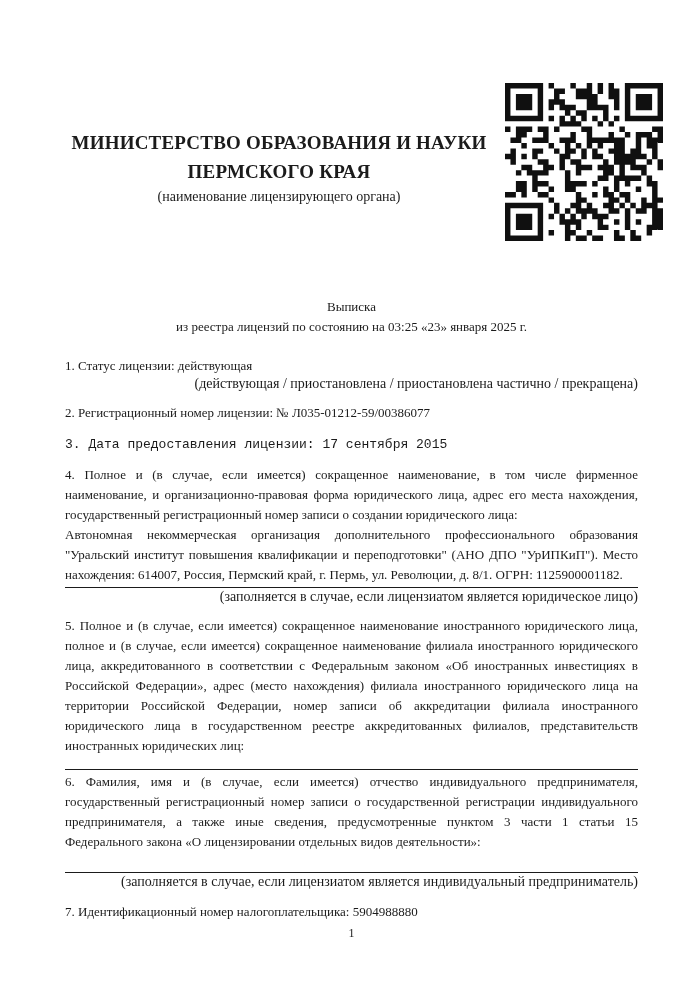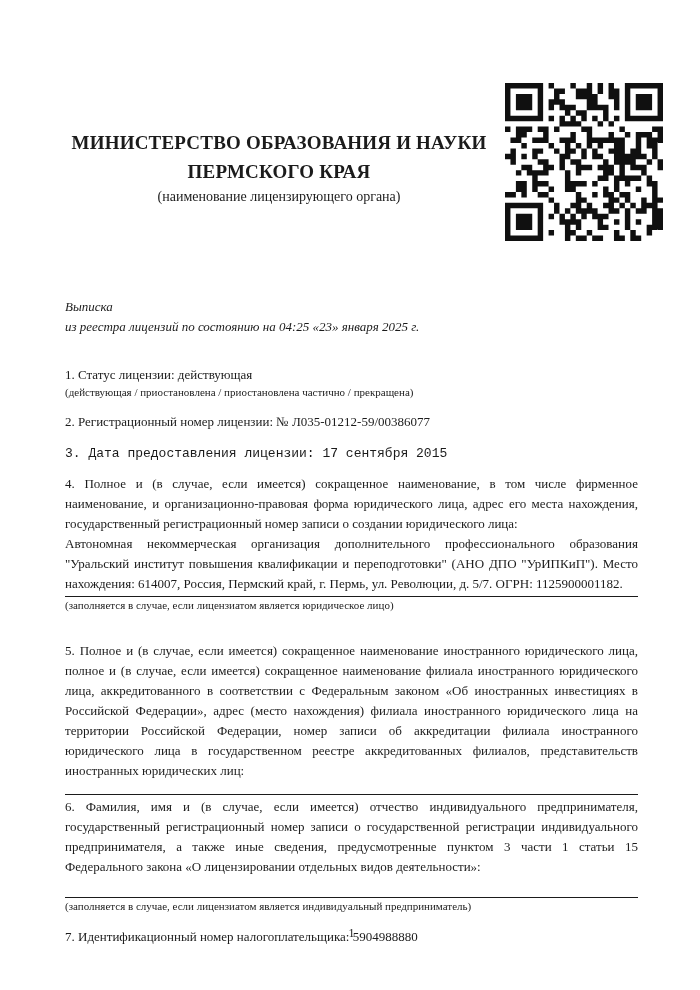--- a/index.html
+++ b/index.html
@@ -7,28 +7,28 @@
     position:relative; width:700px; height:968px; background:#ffffff;
     font-family:"Liberation Serif", serif; color:#1b1b1b; overflow:hidden;padding-left:20px;
   }
   .ministry {
     position:absolute; top:128px; left:65px; width:428px; text-align:center;
   }
   .ministry-name { font-weight:bold; font-size:19px; line-height:29px; letter-spacing:0.2px; }
   .ministry-caption { font-size:14px; margin-top:3px; }
   .qr { position:absolute; top:82px; left:505px; width:158px; height:160px; }
   .content { position:absolute; top:297px; left:65px; width:573px; font-size:13px; line-height:20px; }
-  .doc-title { text-align:left; margin-bottom:28px;font-style:italic; }
+  .doc-title { text-align:center; margin-bottom:19px; }
   .line { margin:0; }
   .para { margin:0; text-align:justify; }
-  .caption { font-size:11px; line-height:15px; text-align:left; }
+  .caption { font-size:14px; line-height:15px; text-align:right; }
   .mt-s2 { margin-top:12px; }
   .mt-s3 { margin-top:12px;font-family:Liberation Mono, monospace; }
   .mt-s4 { margin-top:10px; }
-  .mt-s5 { margin-top:28px; }
+  .mt-s5 { margin-top:12px; }
   .mt-s6 { margin-top:2px; }
   .mt-s7 { margin-top:13px; }
   .rule { border:0; border-top:1.6px solid #1b1b1b; margin:2px 0 1px 0; height:0; }
   .rule-gap1 { margin-top:13px; }
   .rule-gap2 { margin-top:20px; }
   .status-caption { margin-bottom:0; }
   .page-number { position:absolute; top:926px; left:65px; width:573px; text-align:center; font-size:12px; }
 </style>
 </head>
 <body>
@@ -42,32 +42,32 @@
   </div>
 
   <svg class="qr" id="qr-svg" viewBox="0 0 29 29" aria-hidden="true">
       <path d="M8 0h1v1h-1zM12 0h1v1h-1zM15 0h1v1h-1zM17 0h1v1h-1zM19 0h1v1h-1zM9 1h1v1h-1zM10 1h1v1h-1zM13 1h1v1h-1zM14 1h1v1h-1zM15 1h1v1h-1zM17 1h1v1h-1zM19 1h1v1h-1zM20 1h1v1h-1zM9 2h1v1h-1zM13 2h1v1h-1zM14 2h1v1h-1zM15 2h1v1h-1zM16 2h1v1h-1zM19 2h1v1h-1zM20 2h1v1h-1zM8 3h1v1h-1zM9 3h1v1h-1zM10 3h1v1h-1zM15 3h1v1h-1zM16 3h1v1h-1zM20 3h1v1h-1zM8 4h1v1h-1zM10 4h1v1h-1zM11 4h1v1h-1zM12 4h1v1h-1zM15 4h1v1h-1zM16 4h1v1h-1zM17 4h1v1h-1zM18 4h1v1h-1zM20 4h1v1h-1zM11 5h1v1h-1zM13 5h1v1h-1zM14 5h1v1h-1zM18 5h1v1h-1zM8 6h1v1h-1zM10 6h1v1h-1zM12 6h1v1h-1zM14 6h1v1h-1zM16 6h1v1h-1zM18 6h1v1h-1zM20 6h1v1h-1zM10 7h1v1h-1zM11 7h1v1h-1zM12 7h1v1h-1zM13 7h1v1h-1zM17 7h1v1h-1zM19 7h1v1h-1zM0 8h1v1h-1zM2 8h1v1h-1zM3 8h1v1h-1zM4 8h1v1h-1zM6 8h1v1h-1zM7 8h1v1h-1zM9 8h1v1h-1zM14 8h1v1h-1zM15 8h1v1h-1zM21 8h1v1h-1zM27 8h1v1h-1zM28 8h1v1h-1zM2 9h1v1h-1zM3 9h1v1h-1zM7 9h1v1h-1zM12 9h1v1h-1zM15 9h1v1h-1zM19 9h1v1h-1zM22 9h1v1h-1zM24 9h1v1h-1zM25 9h1v1h-1zM26 9h1v1h-1zM28 9h1v1h-1zM1 10h1v1h-1zM2 10h1v1h-1zM5 10h1v1h-1zM6 10h1v1h-1zM7 10h1v1h-1zM10 10h1v1h-1zM11 10h1v1h-1zM12 10h1v1h-1zM15 10h1v1h-1zM16 10h1v1h-1zM17 10h1v1h-1zM18 10h1v1h-1zM19 10h1v1h-1zM20 10h1v1h-1zM21 10h1v1h-1zM24 10h1v1h-1zM26 10h1v1h-1zM27 10h1v1h-1zM28 10h1v1h-1zM3 11h1v1h-1zM8 11h1v1h-1zM11 11h1v1h-1zM13 11h1v1h-1zM15 11h1v1h-1zM17 11h1v1h-1zM20 11h1v1h-1zM21 11h1v1h-1zM24 11h1v1h-1zM26 11h1v1h-1zM27 11h1v1h-1zM1 12h1v1h-1zM5 12h1v1h-1zM6 12h1v1h-1zM9 12h1v1h-1zM11 12h1v1h-1zM12 12h1v1h-1zM14 12h1v1h-1zM16 12h1v1h-1zM19 12h1v1h-1zM20 12h1v1h-1zM21 12h1v1h-1zM23 12h1v1h-1zM24 12h1v1h-1zM27 12h1v1h-1zM0 13h1v1h-1zM1 13h1v1h-1zM3 13h1v1h-1zM5 13h1v1h-1zM10 13h1v1h-1zM11 13h1v1h-1zM14 13h1v1h-1zM16 13h1v1h-1zM17 13h1v1h-1zM20 13h1v1h-1zM21 13h1v1h-1zM22 13h1v1h-1zM23 13h1v1h-1zM24 13h1v1h-1zM25 13h1v1h-1zM27 13h1v1h-1zM1 14h1v1h-1zM6 14h1v1h-1zM7 14h1v1h-1zM10 14h1v1h-1zM12 14h1v1h-1zM13 14h1v1h-1zM18 14h1v1h-1zM20 14h1v1h-1zM21 14h1v1h-1zM22 14h1v1h-1zM23 14h1v1h-1zM26 14h1v1h-1zM28 14h1v1h-1zM3 15h1v1h-1zM4 15h1v1h-1zM7 15h1v1h-1zM8 15h1v1h-1zM10 15h1v1h-1zM13 15h1v1h-1zM14 15h1v1h-1zM15 15h1v1h-1zM17 15h1v1h-1zM18 15h1v1h-1zM19 15h1v1h-1zM21 15h1v1h-1zM23 15h1v1h-1zM24 15h1v1h-1zM25 15h1v1h-1zM28 15h1v1h-1zM2 16h1v1h-1zM4 16h1v1h-1zM5 16h1v1h-1zM6 16h1v1h-1zM7 16h1v1h-1zM11 16h1v1h-1zM13 16h1v1h-1zM18 16h1v1h-1zM19 16h1v1h-1zM21 16h1v1h-1zM25 16h1v1h-1zM5 17h1v1h-1zM11 17h1v1h-1zM17 17h1v1h-1zM18 17h1v1h-1zM20 17h1v1h-1zM21 17h1v1h-1zM22 17h1v1h-1zM23 17h1v1h-1zM24 17h1v1h-1zM26 17h1v1h-1zM2 18h1v1h-1zM3 18h1v1h-1zM5 18h1v1h-1zM6 18h1v1h-1zM7 18h1v1h-1zM11 18h1v1h-1zM12 18h1v1h-1zM13 18h1v1h-1zM14 18h1v1h-1zM16 18h1v1h-1zM20 18h1v1h-1zM22 18h1v1h-1zM26 18h1v1h-1zM27 18h1v1h-1zM2 19h1v1h-1zM3 19h1v1h-1zM5 19h1v1h-1zM8 19h1v1h-1zM11 19h1v1h-1zM12 19h1v1h-1zM18 19h1v1h-1zM20 19h1v1h-1zM24 19h1v1h-1zM27 19h1v1h-1zM0 20h1v1h-1zM1 20h1v1h-1zM3 20h1v1h-1zM6 20h1v1h-1zM7 20h1v1h-1zM13 20h1v1h-1zM16 20h1v1h-1zM18 20h1v1h-1zM19 20h1v1h-1zM21 20h1v1h-1zM22 20h1v1h-1zM27 20h1v1h-1zM8 21h1v1h-1zM13 21h1v1h-1zM14 21h1v1h-1zM19 21h1v1h-1zM20 21h1v1h-1zM22 21h1v1h-1zM25 21h1v1h-1zM27 21h1v1h-1zM28 21h1v1h-1zM9 22h1v1h-1zM12 22h1v1h-1zM13 22h1v1h-1zM15 22h1v1h-1zM18 22h1v1h-1zM19 22h1v1h-1zM21 22h1v1h-1zM23 22h1v1h-1zM25 22h1v1h-1zM26 22h1v1h-1zM27 22h1v1h-1zM9 23h1v1h-1zM11 23h1v1h-1zM13 23h1v1h-1zM14 23h1v1h-1zM15 23h1v1h-1zM16 23h1v1h-1zM19 23h1v1h-1zM20 23h1v1h-1zM22 23h1v1h-1zM24 23h1v1h-1zM25 23h1v1h-1zM27 23h1v1h-1zM28 23h1v1h-1zM8 24h1v1h-1zM10 24h1v1h-1zM12 24h1v1h-1zM14 24h1v1h-1zM16 24h1v1h-1zM17 24h1v1h-1zM18 24h1v1h-1zM22 24h1v1h-1zM27 24h1v1h-1zM28 24h1v1h-1zM10 25h1v1h-1zM11 25h1v1h-1zM12 25h1v1h-1zM13 25h1v1h-1zM17 25h1v1h-1zM20 25h1v1h-1zM22 25h1v1h-1zM24 25h1v1h-1zM27 25h1v1h-1zM28 25h1v1h-1zM11 26h1v1h-1zM13 26h1v1h-1zM17 26h1v1h-1zM18 26h1v1h-1zM22 26h1v1h-1zM26 26h1v1h-1zM27 26h1v1h-1zM28 26h1v1h-1zM8 27h1v1h-1zM11 27h1v1h-1zM12 27h1v1h-1zM15 27h1v1h-1zM20 27h1v1h-1zM23 27h1v1h-1zM26 27h1v1h-1zM11 28h1v1h-1zM13 28h1v1h-1zM14 28h1v1h-1zM16 28h1v1h-1zM17 28h1v1h-1zM20 28h1v1h-1zM21 28h1v1h-1zM23 28h1v1h-1zM24 28h1v1h-1zM0 0h1v1h-1zM0 6h1v1h-1zM1 0h1v1h-1zM1 6h1v1h-1zM2 0h1v1h-1zM2 6h1v1h-1zM3 0h1v1h-1zM3 6h1v1h-1zM4 0h1v1h-1zM4 6h1v1h-1zM5 0h1v1h-1zM5 6h1v1h-1zM6 0h1v1h-1zM6 6h1v1h-1zM0 1h1v1h-1zM6 1h1v1h-1zM0 2h1v1h-1zM6 2h1v1h-1zM0 3h1v1h-1zM6 3h1v1h-1zM0 4h1v1h-1zM6 4h1v1h-1zM0 5h1v1h-1zM6 5h1v1h-1zM2 2h1v1h-1zM3 2h1v1h-1zM4 2h1v1h-1zM2 3h1v1h-1zM3 3h1v1h-1zM4 3h1v1h-1zM2 4h1v1h-1zM3 4h1v1h-1zM4 4h1v1h-1zM22 0h1v1h-1zM22 6h1v1h-1zM23 0h1v1h-1zM23 6h1v1h-1zM24 0h1v1h-1zM24 6h1v1h-1zM25 0h1v1h-1zM25 6h1v1h-1zM26 0h1v1h-1zM26 6h1v1h-1zM27 0h1v1h-1zM27 6h1v1h-1zM28 0h1v1h-1zM28 6h1v1h-1zM22 1h1v1h-1zM28 1h1v1h-1zM22 2h1v1h-1zM28 2h1v1h-1zM22 3h1v1h-1zM28 3h1v1h-1zM22 4h1v1h-1zM28 4h1v1h-1zM22 5h1v1h-1zM28 5h1v1h-1zM24 2h1v1h-1zM25 2h1v1h-1zM26 2h1v1h-1zM24 3h1v1h-1zM25 3h1v1h-1zM26 3h1v1h-1zM24 4h1v1h-1zM25 4h1v1h-1zM26 4h1v1h-1zM0 22h1v1h-1zM0 28h1v1h-1zM1 22h1v1h-1zM1 28h1v1h-1zM2 22h1v1h-1zM2 28h1v1h-1zM3 22h1v1h-1zM3 28h1v1h-1zM4 22h1v1h-1zM4 28h1v1h-1zM5 22h1v1h-1zM5 28h1v1h-1zM6 22h1v1h-1zM6 28h1v1h-1zM0 23h1v1h-1zM6 23h1v1h-1zM0 24h1v1h-1zM6 24h1v1h-1zM0 25h1v1h-1zM6 25h1v1h-1zM0 26h1v1h-1zM6 26h1v1h-1zM0 27h1v1h-1zM6 27h1v1h-1zM2 24h1v1h-1zM3 24h1v1h-1zM4 24h1v1h-1zM2 25h1v1h-1zM3 25h1v1h-1zM4 25h1v1h-1zM2 26h1v1h-1zM3 26h1v1h-1zM4 26h1v1h-1z" fill="#101010"></path>
     </svg>
 
   <div class="content">
 
     <div class="doc-title">
       <div>Выписка</div>
-      <div>из реестра лицензий по состоянию на 04:25 «23» января 2025 г.</div>
+      <div>из реестра лицензий по состоянию на 03:25 «23» января 2025 г.</div>
     </div>
 
     <p class="line">1. Статус лицензии: действующая</p>
     <div class="caption status-caption">(действующая / приостановлена / приостановлена частично / прекращена)</div>
 
     <p class="line mt-s2">2. Регистрационный номер лицензии: № Л035-01212-59/00386077</p>
 
     <p class="line mt-s3">3. Дата предоставления лицензии: 17 сентября 2015</p>
 
     <p class="para mt-s4">4. Полное и (в случае, если имеется) сокращенное наименование, в том числе фирменное наименование, и организационно-правовая форма юридического лица, адрес его места нахождения, государственный регистрационный номер записи о создании юридического лица:</p>
-    <p class="para">Автономная некоммерческая организация дополнительного профессионального образования "Уральский институт повышения квалификации и переподготовки" (АНО ДПО "УрИПКиП"). Место нахождения: 614007, Россия, Пермский край, г. Пермь, ул. Революции, д. 5/7. ОГРН: 1125900001182.</p>
+    <p class="para">Автономная некоммерческая организация дополнительного профессионального образования "Уральский институт повышения квалификации и переподготовки" (АНО ДПО "УрИПКиП"). Место нахождения: 614007, Россия, Пермский край, г. Пермь, ул. Революции, д. 8/1. ОГРН: 1125900001182.</p>
     <div class="rule"></div>
     <div class="caption">(заполняется в случае, если лицензиатом является юридическое лицо)</div>
 
     <p class="para mt-s5">5. Полное и (в случае, если имеется) сокращенное наименование иностранного юридического лица, полное и (в случае, если имеется) сокращенное наименование филиала иностранного юридического лица, аккредитованного в соответствии с Федеральным законом «Об иностранных инвестициях в Российской Федерации», адрес (место нахождения) филиала иностранного юридического лица на территории Российской Федерации, номер записи об аккредитации филиала иностранного юридического лица в государственном реестре аккредитованных филиалов, представительств иностранных юридических лиц:</p>
     <div class="rule rule-gap1"></div>
 
     <p class="para mt-s6">6. Фамилия, имя и (в случае, если имеется) отчество индивидуального предпринимателя, государственный регистрационный номер записи о государственной регистрации индивидуального предпринимателя, а также иные сведения, предусмотренные пунктом 3 части 1 статьи 15 Федерального закона «О лицензировании отдельных видов деятельности»:</p>
     <div class="rule rule-gap2"></div>
     <div class="caption">(заполняется в случае, если лицензиатом является индивидуальный предприниматель)</div>
 

